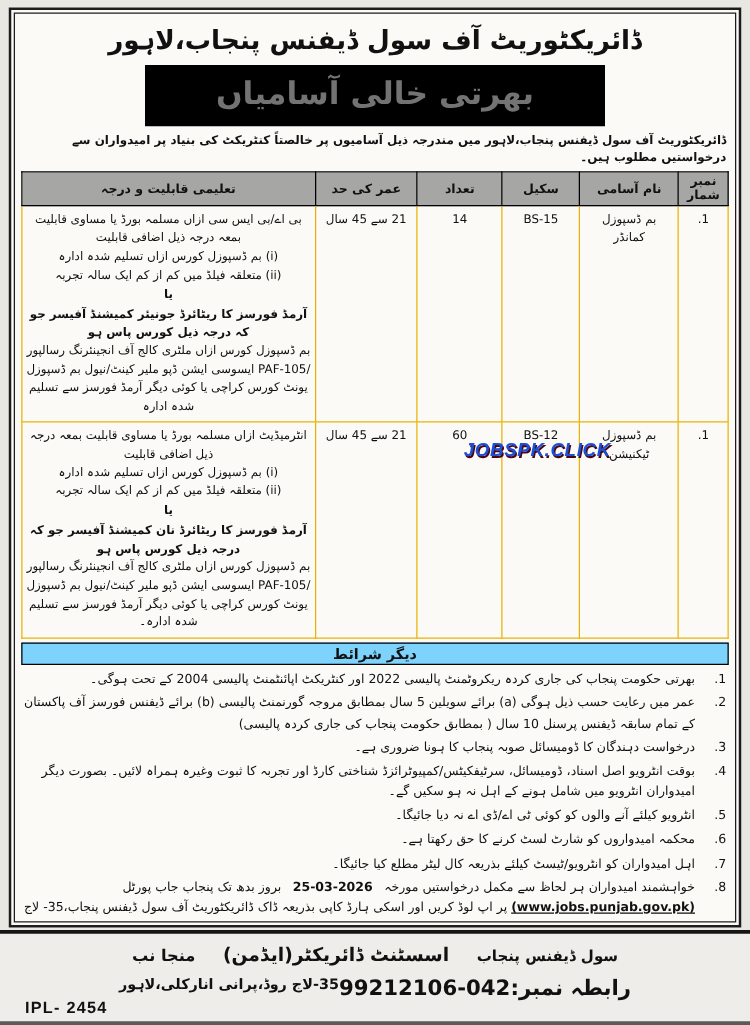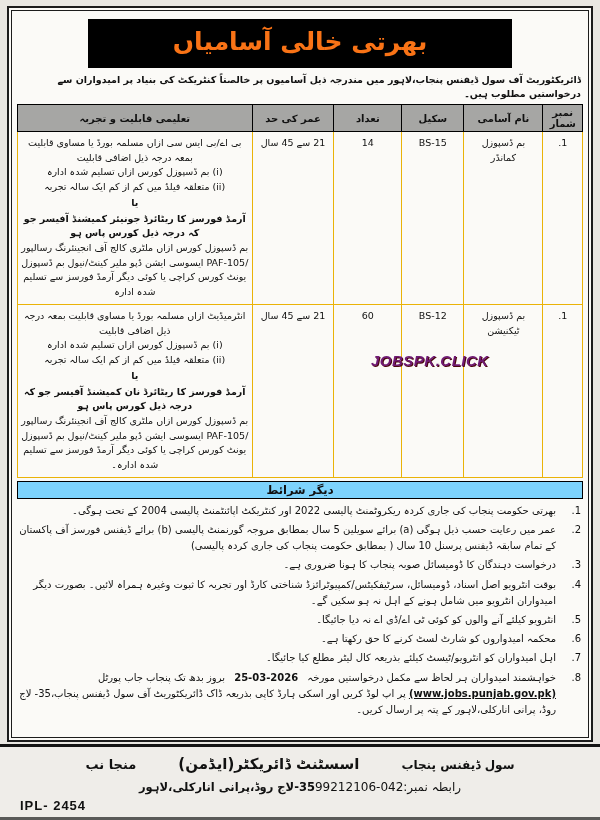--- a/index.html
+++ b/index.html
@@ -8,21 +8,21 @@
     background:#e9e7e2;font-family:"DejaVu Sans",sans-serif;color:#111;
   }
   
   .ad{position:absolute;left:7px;right:7px;top:6px;bottom:78px;
       background:#fbfaf7;border:2px solid #1c1c1c;padding:2px;box-sizing:border-box;}
   .ad-inner{border:1px solid #1c1c1c;height:100%;box-sizing:border-box;
             padding:2px 5px;overflow:hidden;}
 
   .title{text-align:center;font-weight:bold;font-size:21px;line-height:1.35;
          padding-top:5px;direction:rtl;white-space:nowrap;}
-  .banner{width:424px;margin:6px auto 5px auto;background:#000;color:#f97316;
+  .banner{width:368px;margin:6px auto 5px auto;background:#000;color:#737373;
           text-align:center;font-weight:bold;font-size:25px;line-height:1.5;
           padding:4px 0 7px 0;direction:rtl;}
   .intro{direction:rtl;font-size:9.5px;font-weight:bold;
          margin:2px 2px 3px 2px;line-height:1.5;}
 
   table.jobs{width:100%;border-collapse:collapse;direction:rtl;table-layout:fixed;}
   table.jobs th{background:#a6a6a4;border:1px solid #000;font-size:10px;
                 font-weight:bold;padding:2px 1px;}
   table.jobs td{border:1px solid #eab308;vertical-align:top;text-align:center;
                 font-size:9.5px;padding:4px 3px;line-height:1.55;}
@@ -39,44 +39,45 @@
   .cond-list{margin-top:4px;}
   .cond{direction:rtl;display:flex;align-items:flex-start;gap:5px;
         font-size:10px;line-height:1.62;margin:0 2px 3px 2px;text-align:right;}
   .cond .num{flex:0 0 20px;text-align:right;}
   .cond .txt{flex:1;}
   .bold-date{font-weight:bold;letter-spacing:1px;padding:0 6px;direction:ltr;unicode-bidi:embed;}
   .bold-url{font-weight:bold;text-decoration:underline;direction:ltr;unicode-bidi:embed;}
 
   .footer{position:absolute;left:0;right:0;bottom:3px;height:70px;
           background:#efede9;border-top:3px solid #141414;}
-  .f-line1{display:flex;justify-content:center;align-items:baseline;gap:42px;
+  .f-line1{display:flex;justify-content:center;align-items:baseline;gap:22px;
            margin-top:8px;direction:ltr;}
   .f-from{font-weight:bold;font-size:13px;}
   .f-admin{font-weight:bold;font-size:15px;}
   .f-dept{font-size:12px;font-weight:bold;}
   .f-line2{display:flex;justify-content:center;align-items:flex-start;
            margin-top:7px;direction:ltr;}
   .f-addr{font-size:11.5px;font-weight:bold;direction:rtl;unicode-bidi:embed;}
-  .f-phone{font-size:12px;font-weight:normal;direction:rtl;unicode-bidi:embed;}
+  .f-phone{font-size:17px;font-weight:bold;direction:rtl;unicode-bidi:embed;}
   .ipl{position:absolute;left:20px;bottom:4px;font-weight:bold;font-size:13px;
        letter-spacing:1px;font-family:"Liberation Sans","DejaVu Sans",sans-serif;}
   .bottom-strip{position:absolute;left:0;right:0;bottom:0;height:3px;background:#5a5a58;}
 
-  .wm{position:absolute;left:371px;top:352px;color:#701a75;font-weight:bold;
+  .wm{position:absolute;left:371px;top:352px;color:#1d4ed8;font-weight:bold;
       font-style:italic;font-size:15px;letter-spacing:.5px;
       text-shadow:1px 1px 0 #4a060d;font-family:"Liberation Sans","DejaVu Sans",sans-serif;}
 </style>
 </head>
 <body>
 
 <div class="sheet">
   <div class="ad">
     <div class="ad-inner">
 
+      <div class="title">ڈائریکٹوریٹ آف سول ڈیفنس پنجاب،لاہور</div>
 
       <div class="banner">بھرتی خالی آسامیاں</div>
 
       <div class="intro">ڈائریکٹوریٹ آف سول ڈیفنس پنجاب،لاہور میں مندرجہ ذیل آسامیوں پر خالصتاً کنٹریکٹ کی بنیاد پر امیدواران سے درخواستیں مطلوب ہیں۔</div>
 
       <table class="jobs">
         <colgroup>
           <col class="col-sn">
             <col class="col-post">
             <col class="col-scale">
@@ -84,21 +85,21 @@
             <col class="col-age">
             <col class="col-qual">
         </colgroup>
         <thead>
           <tr>
             <th>نمبر شمار</th>
             <th>نام آسامی</th>
             <th>سکیل</th>
             <th>تعداد</th>
             <th>عمر کی حد</th>
-            <th>تعلیمی قابلیت و تجربہ</th>
+            <th>تعلیمی قابلیت و درجہ</th>
           </tr>
         </thead>
         <tbody>
           <tr>
             <td>1.</td>
             <td class="preline">بم ڈسپوزل
 کمانڈر</td>
             <td>BS-15</td>
             <td>14</td>
             <td>21 سے 45 سال</td>

